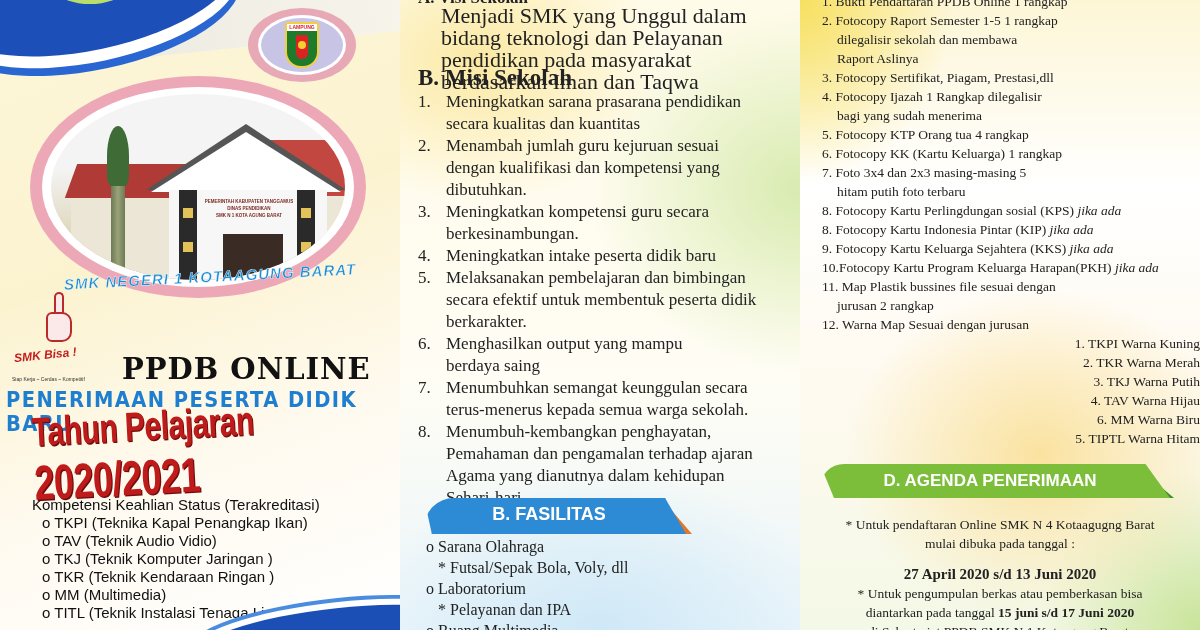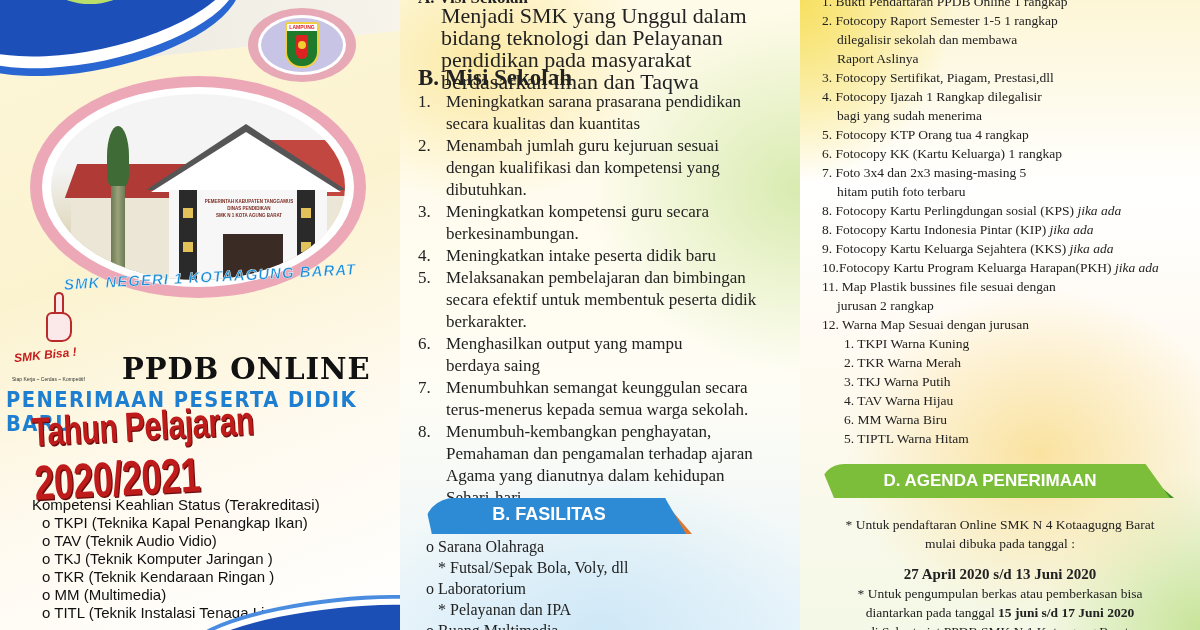--- a/index.html
+++ b/index.html
@@ -190,21 +190,21 @@
     left:800px; width:400px;
     background:
       radial-gradient(ellipse 220px 260px at 0% 0%, #f7e060 0%, rgba(247,224,96,0) 70%),
       radial-gradient(ellipse 260px 220px at 60% 72%, #fae2a0 0%, rgba(250,226,160,0) 75%),
       radial-gradient(ellipse 200px 200px at 100% 100%, #c8e49a 0%, rgba(200,228,154,0) 80%),
       linear-gradient(#fdf6d6,#ffffff 30%,#fffaf0 60%,#f4f8e6);
   }
   .req-list { position:absolute; left:22px; top:-8px; width:378px; list-style:none; font-size:13.5px; line-height:19px; color:#222; }
   .req-list li { white-space:pre-line; }
   .req-list .cont { padding-left:15px; }
-  .req-list .sub { padding-left:22px; }
+  .req-list .sub { padding-left:22px;text-align:right; }
   .req-list em { font-style:italic; }
   .agenda-banner {
     position:absolute; left:20px; top:464px; width:350px; height:34px;
     background:#7cbd3a;
     clip-path: polygon(0 0, 93% 0, 100% 100%, 4% 100%);
     border-radius:24px 0 0 0;
   }
   .agenda-shadow {
     position:absolute; left:320px; top:466px; width:54px; height:32px;
     background:#3f8f2a; clip-path: polygon(0 0, 30% 0, 100% 100%, 70% 100%);

